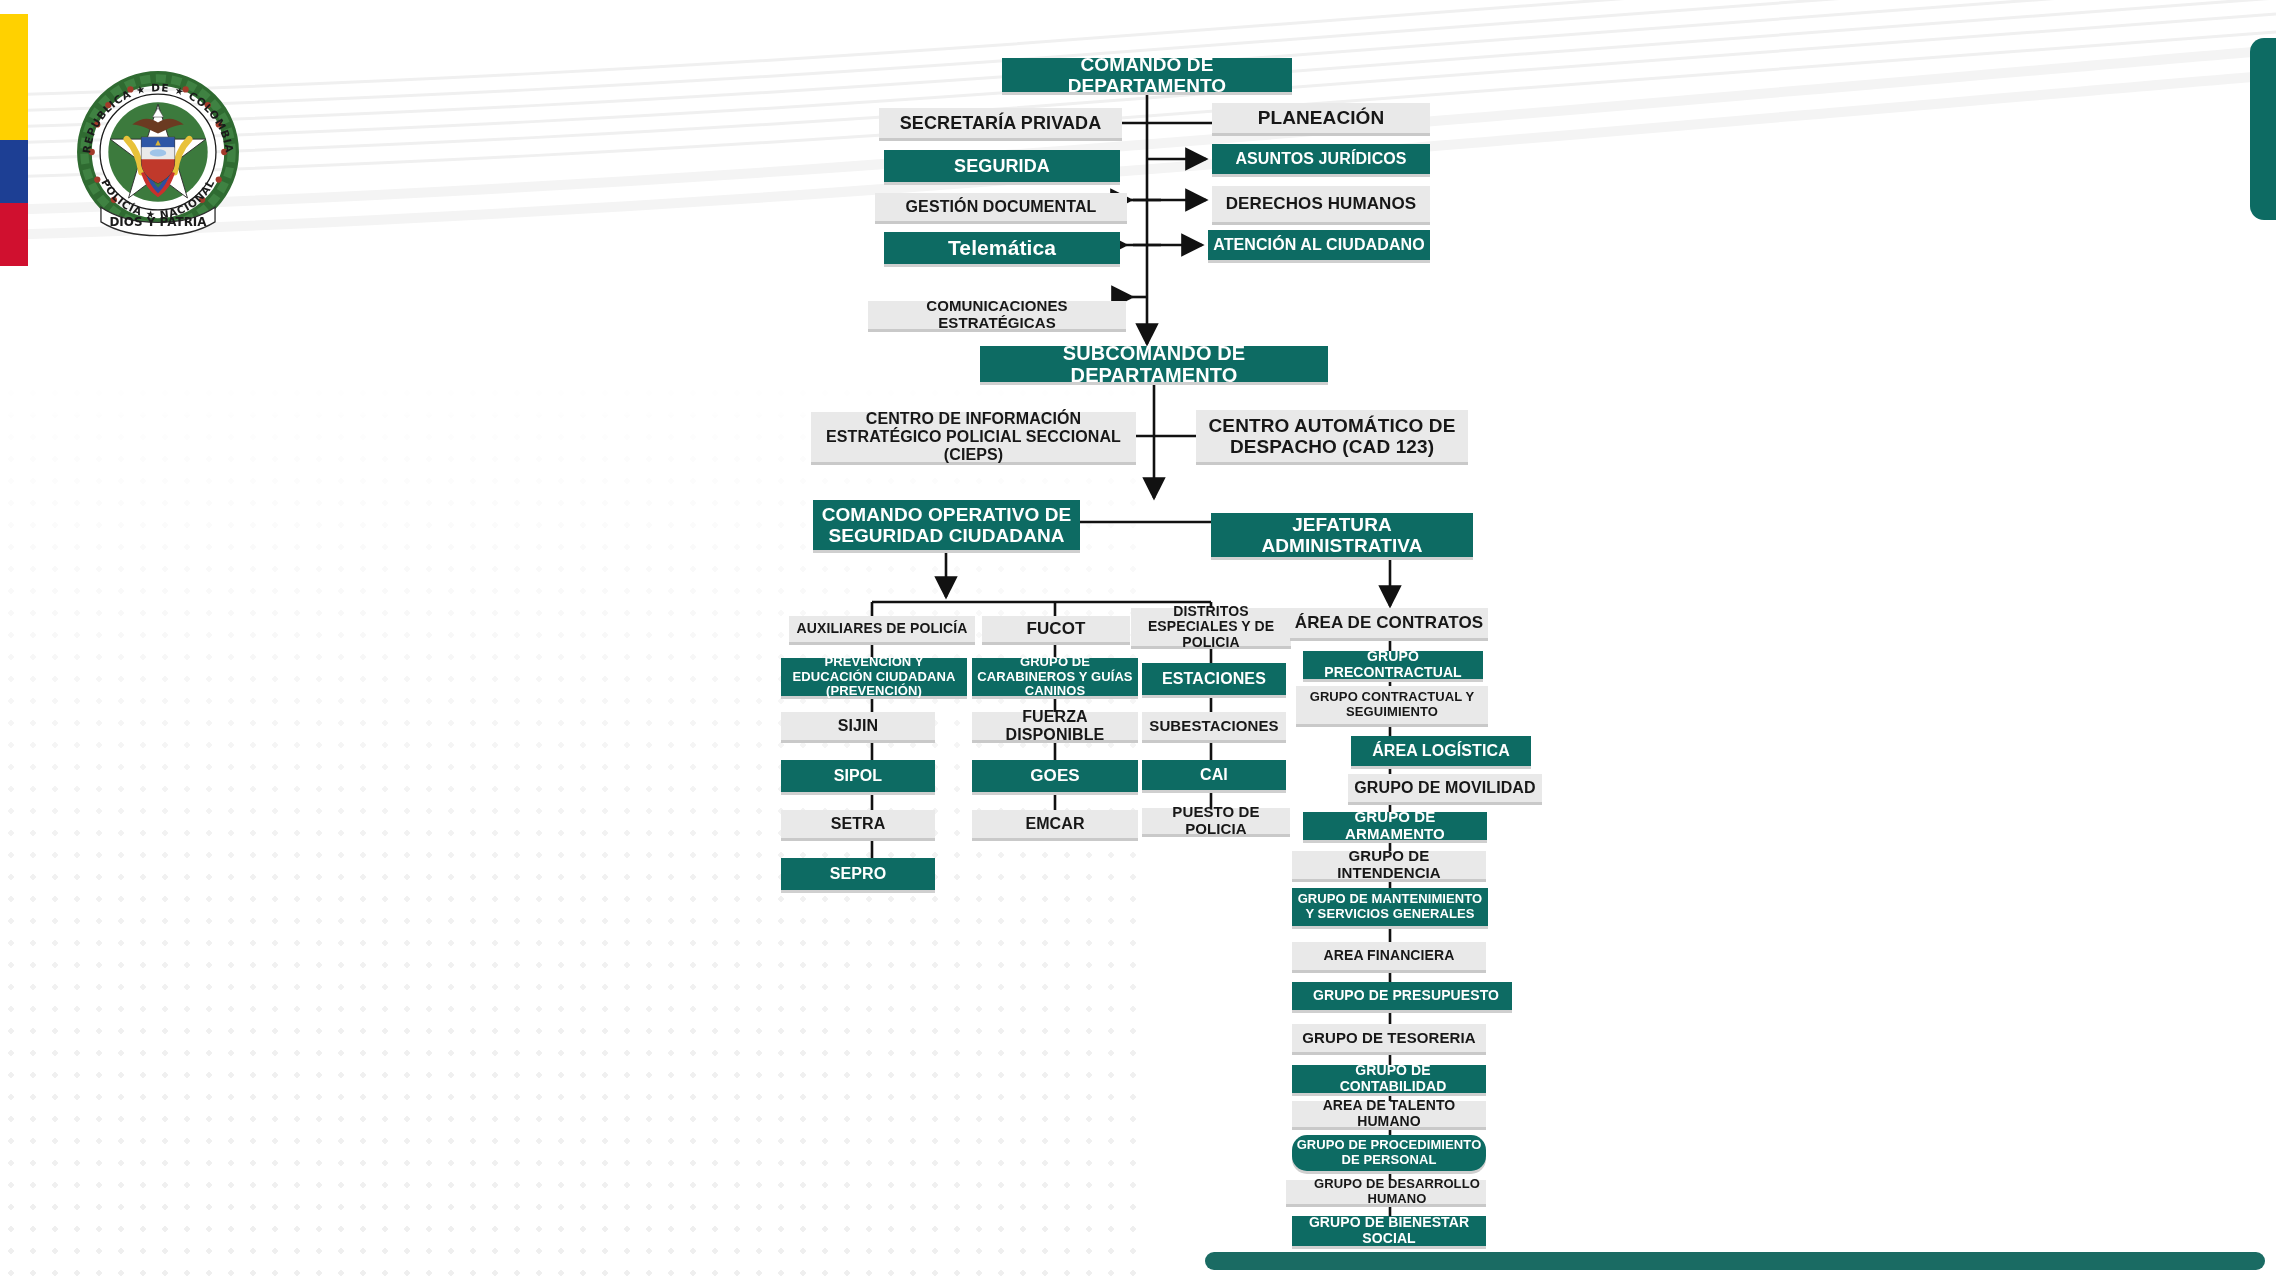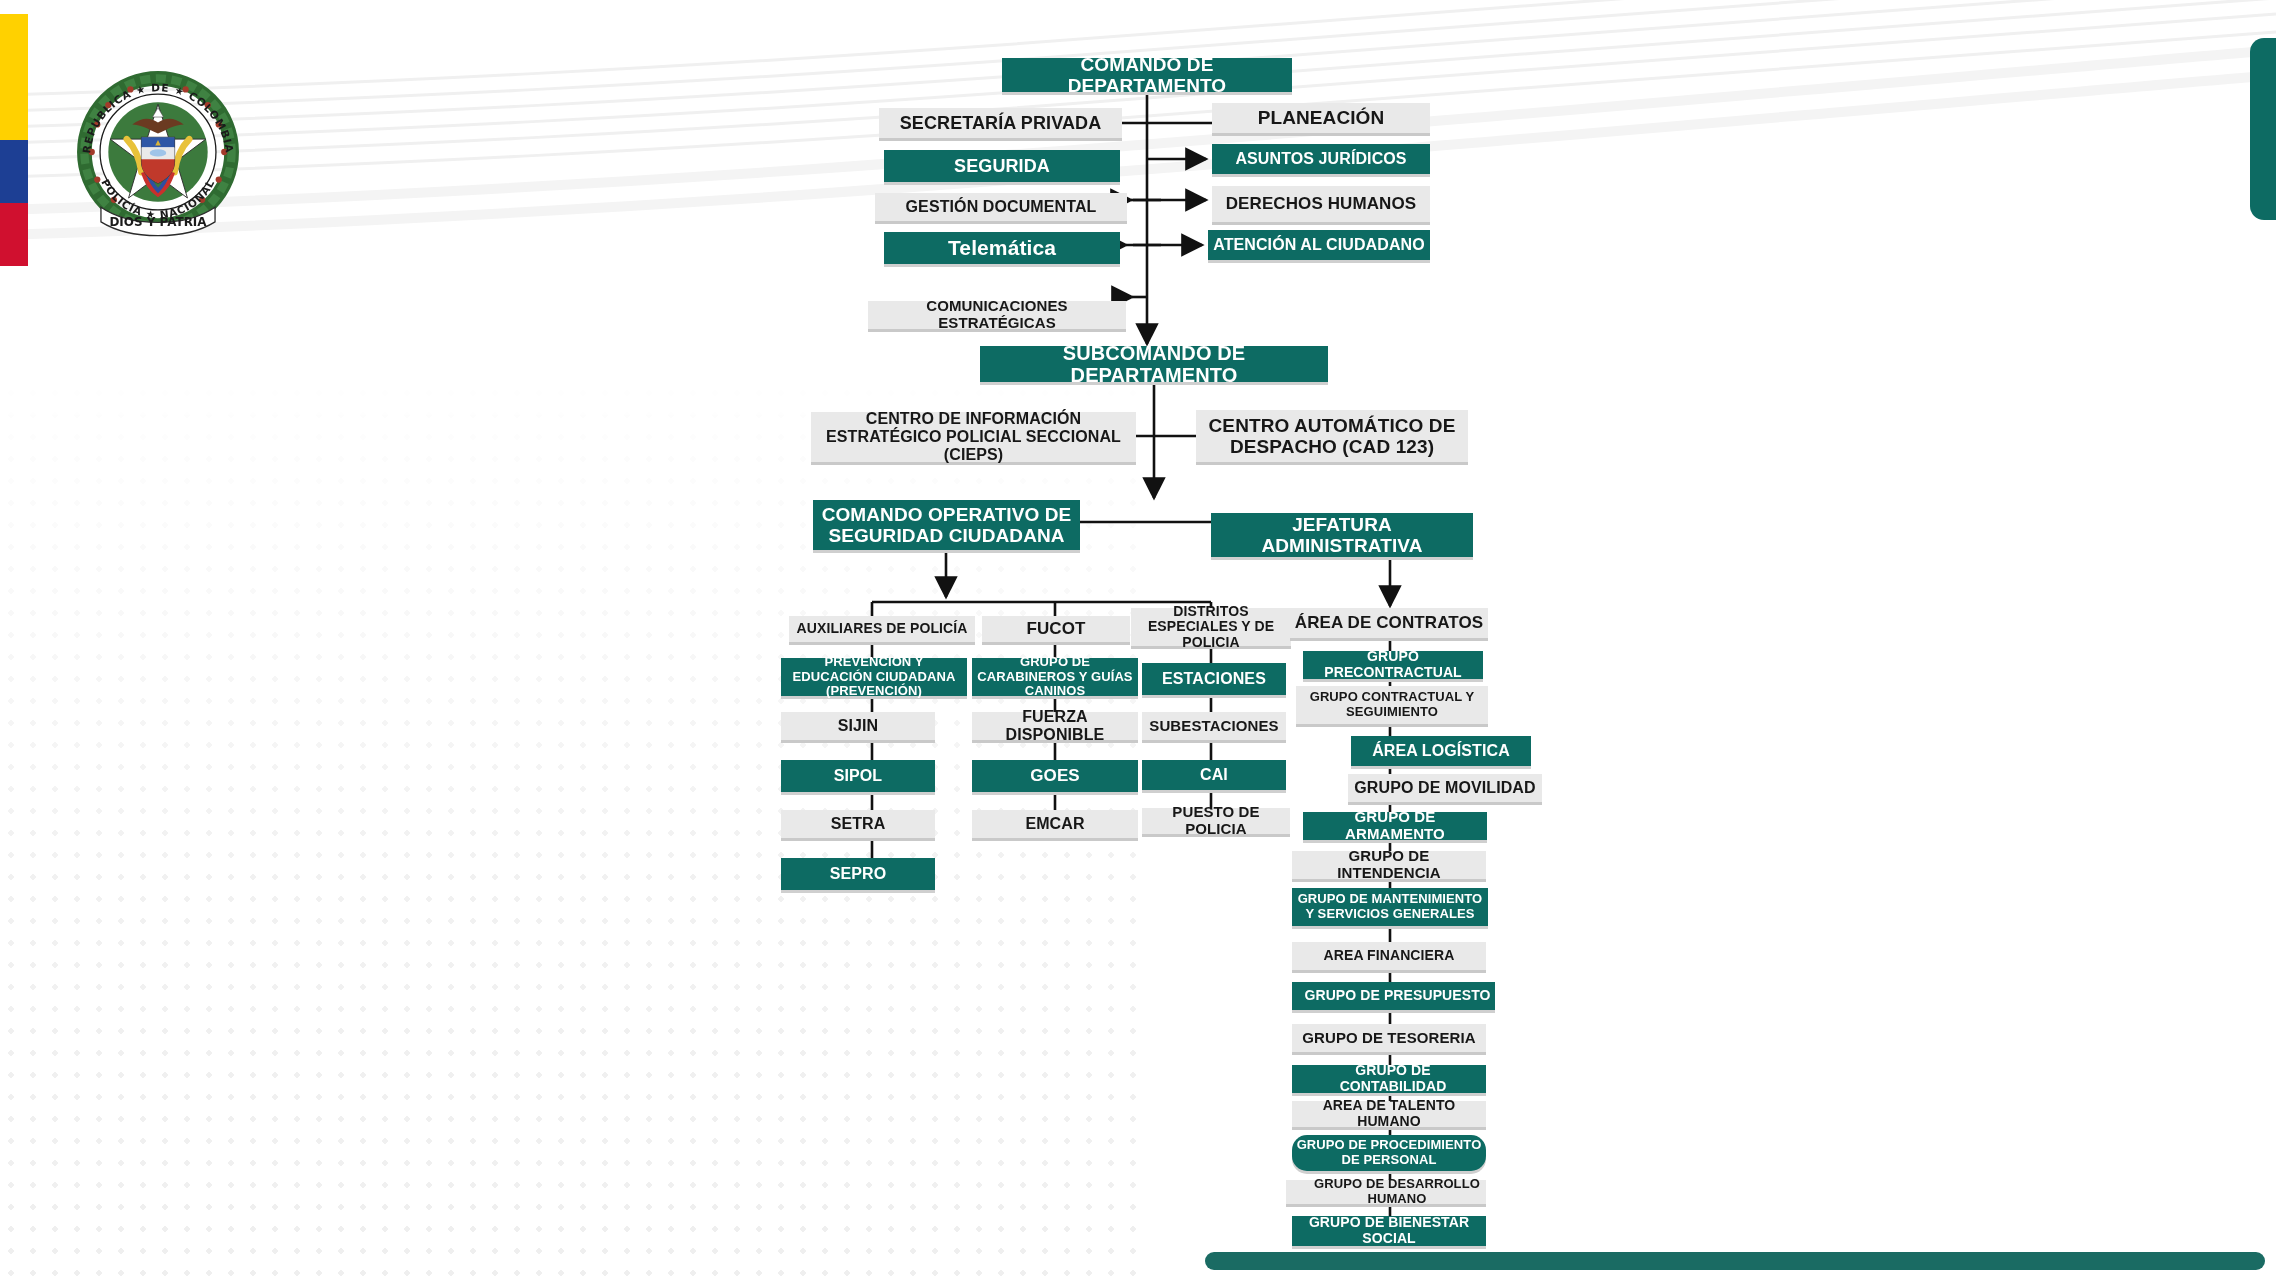--- a/index.html
+++ b/index.html
@@ -261,20 +261,20 @@
     <div class="node teal" style="left: 1303px; top: 736px; width: 180px; height: 30px; font-size: 16px; margin-left: 48px;">ÁREA LOGÍSTICA</div>
     <div class="node gray" style="left: 781px; top: 810px; width: 154px; height: 28px; font-size: 16px;">SETRA</div>
     <div class="node gray" style="left: 972px; top: 810px; width: 166px; height: 28px; font-size: 16px;">EMCAR</div>
     <div class="node gray" style="left: 1142px; top: 808px; width: 148px; height: 26px; font-size: 15px;">PUESTO DE POLICIA</div>
     <div class="node gray" style="left: 1348px; top: 774px; width: 194px; height: 28px; font-size: 16px;">GRUPO DE MOVILIDAD</div>
     <div class="node teal" style="left: 781px; top: 858px; width: 154px; height: 32px; font-size: 16px;">SEPRO</div>
     <div class="node teal" style="left: 1303px; top: 812px; width: 184px; height: 28px; font-size: 15px;">GRUPO DE ARMAMENTO</div>
     <div class="node gray" style="left: 1292px; top: 851px; width: 194px; height: 28px; font-size: 15px;">GRUPO DE INTENDENCIA</div>
     <div class="node teal" style="left: 1292px; top: 888px; width: 196px; height: 38px; font-size: 13px;">GRUPO DE MANTENIMIENTO Y SERVICIOS GENERALES</div>
     <div class="node gray" style="left: 1292px; top: 942px; width: 194px; height: 28px; font-size: 14px;">AREA FINANCIERA</div>
-    <div class="node teal" style="left: 1292px; top: 982px; width: 203px; height: 28px; font-size: 14px; padding-left: 12px;">GRUPO DE PRESUPUESTO</div>
+    <div class="node teal" style="left: 1292px; top: 982px; width: 220px; height: 28px; font-size: 14px; padding-left: 12px;">GRUPO DE PRESUPUESTO</div>
     <div class="node gray" style="left: 1292px; top: 1024px; width: 194px; height: 28px; font-size: 15px;">GRUPO DE TESORERIA</div>
     <div class="node teal" style="left: 1292px; top: 1065px; width: 194px; height: 28px; font-size: 14px; padding-left: 12px;">GRUPO DE  CONTABILIDAD</div>
     <div class="node gray" style="left: 1292px; top: 1101px; width: 194px; height: 26px; font-size: 14px;">AREA DE TALENTO HUMANO</div>
     <div class="node teal" style="left: 1292px; top: 1135px; width: 194px; height: 36px; font-size: 13px; border-radius: 15px;">GRUPO DE PROCEDIMIENTO DE PERSONAL</div>
     <div class="node gray" style="left: 1286px; top: 1180px; width: 200px; height: 24px; font-size: 13px; padding-left: 26px;">GRUPO DE DESARROLLO  HUMANO</div>
     <div class="node teal" style="left: 1292px; top: 1216px; width: 194px; height: 30px; font-size: 14px;">GRUPO DE  BIENESTAR SOCIAL</div>
   </div>
 
 </body></html>

